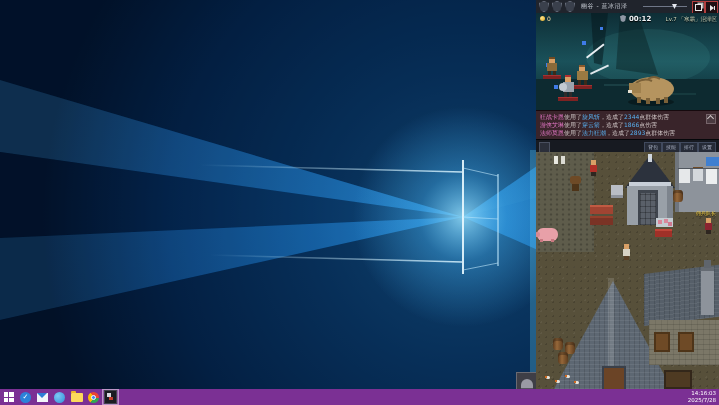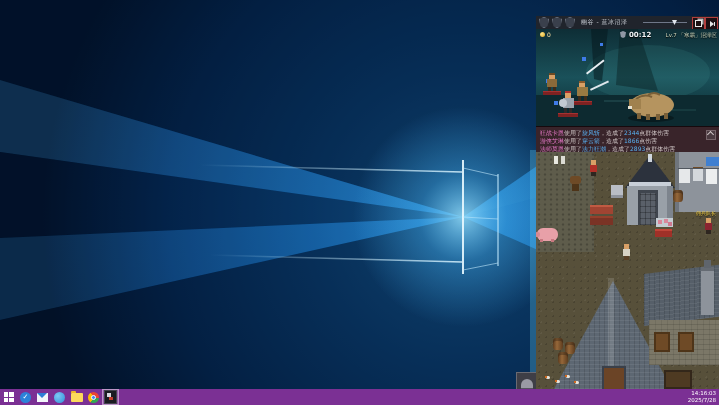--- a/index.html
+++ b/index.html
@@ -1,21 +1,21 @@
 <!DOCTYPE html>
 <html><head>
 <meta charset="utf-8">
 <style>
   html,body{margin:0;padding:0;background:#000;}
   .screen{position:relative;width:719px;height:405px;overflow:hidden;
     font-family:"DejaVu Sans",sans-serif;background:#02142e;}
   .abs{position:absolute;}
 
   
-  .bwin{position:absolute;left:536px;top:0;width:183px;height:137px;background:#4d7c0f;margin-top:16px;}
+  .bwin{position:absolute;left:536px;top:0;width:183px;height:137px;background:#4d7c0f;}
   .btitle{position:absolute;left:0;top:0;width:183px;height:13px;background:#20242c;
     border-bottom:1px solid #05070a;display:flex;align-items:center;}
   .badge{width:8px;height:9px;margin-left:3px;background:#3a404c;border:1px solid #6b7280;
     clip-path:polygon(50% 0,100% 18%,85% 85%,50% 100%,15% 85%,0 18%);}
   .btext{font-size:6px;color:#cdd2da;margin-left:6px;white-space:nowrap;letter-spacing:.5px;}
   .slider{position:absolute;right:32px;top:6px;width:44px;height:1px;background:#6f7788;}
   .slider .handle{position:absolute;left:29px;top:-2px;width:5px;height:5px;background:#e3e7ee;
     clip-path:polygon(0 0,100% 0,50% 100%);}
   .rbtn{position:absolute;top:1px;width:11px;height:11px;background:#1d1013;border:1px solid #b13e3e;
     display:flex;align-items:center;justify-content:center;}

